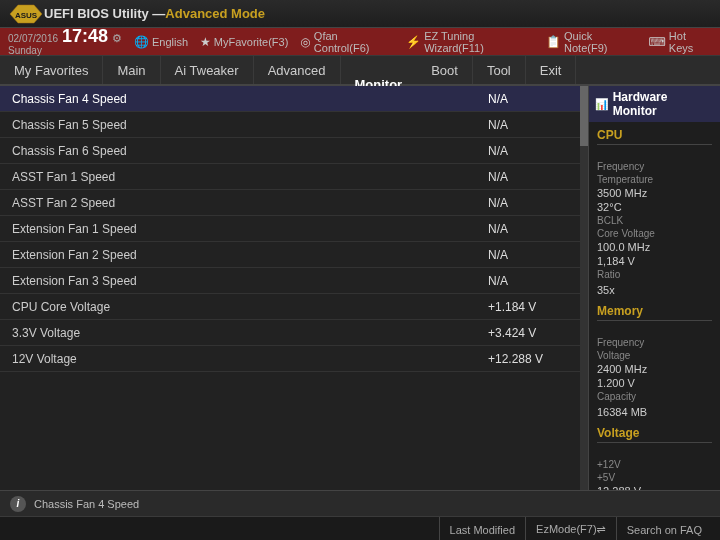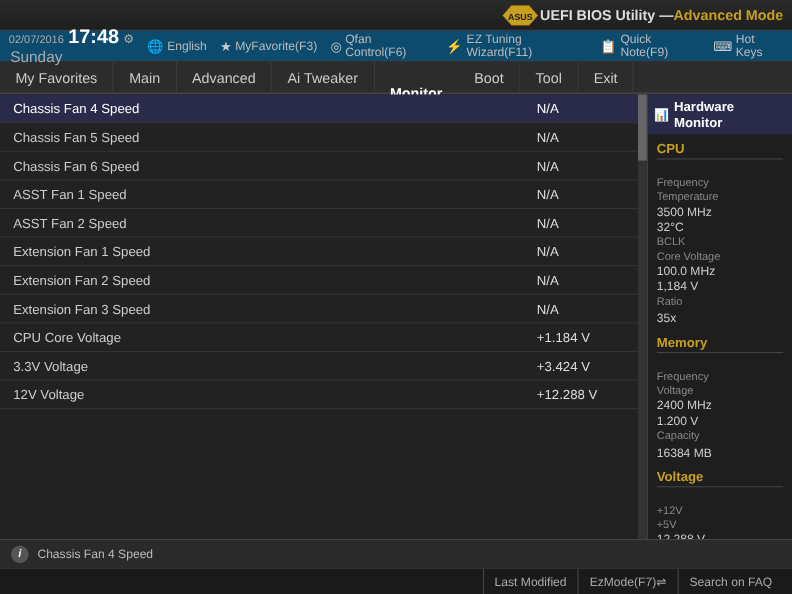--- a/index.html
+++ b/index.html
@@ -14,35 +14,34 @@
     }
 
     
     #title-bar {
       background: linear-gradient(to bottom, #2a2a2a, #1e1e1e);
       height: 28px;
       display: flex;
       align-items: center;
       padding: 0 8px;
       border-bottom: 1px solid #444;
-      justify-content: flex-end;
     }
     #title-bar .logo {
       display: flex;
       align-items: center;
       gap: 4px;
     }
     #title-bar .logo-icon {
       width: 36px;
       height: 22px;
     }
 
     
     #info-bar {
-      background: #0c4a6e;
+      background: #7f1d1d;
       height: 28px;
       display: flex;
       align-items: center;
       padding: 0 8px;
       border-bottom: 1px solid #3a3a3a;
       gap: 12px;
     }
     #info-bar .datetime {
       display: flex;
       align-items: baseline;
@@ -254,21 +253,21 @@
     </svg>
   </div>
   <span style="color:#ddd;font-size:13px;font-weight:bold;">UEFI BIOS Utility — </span>
   <span style="color:#c8a020;font-size:13px;font-weight:bold;">Advanced Mode</span>
 </div>
 
 <div id="info-bar">
   <div class="datetime">
     <div style="display:flex;flex-direction:column;line-height:1.2;">
       <span style="color:#aaa;font-size:10px;">02/07/2016</span>
-      <span style="color:#aaa;font-size:14px;text-align:center;">Sunday</span>
+      <span style="color:#aaa;font-size:10px;">Sunday</span>
     </div>
     <span class="time-text">17:48</span>
     <span class="gear-icon">⚙</span>
   </div>
   <div class="info-item">
     <span class="info-icon">🌐</span>
     <span>English</span>
   </div>
   <div class="info-item">
     <span class="info-icon">★</span>
@@ -293,24 +292,24 @@
 </div>
 
 <div id="nav-bar">
   <div class="nav-item">
     <span>My Favorites</span>
   </div>
   <div class="nav-item">
     <span>Main</span>
   </div>
   <div class="nav-item">
+    <span>Ai Tweaker</span>
+  </div>
+  <div class="nav-item">
     <span>Advanced</span>
-  </div>
-  <div class="nav-item">
-    <span>Ai Tweaker</span>
   </div>
   <div class="nav-item active">
     <span>Monitor</span>
   </div>
   <div class="nav-item">
     <span>Boot</span>
   </div>
   <div class="nav-item">
     <span>Tool</span>
   </div>

